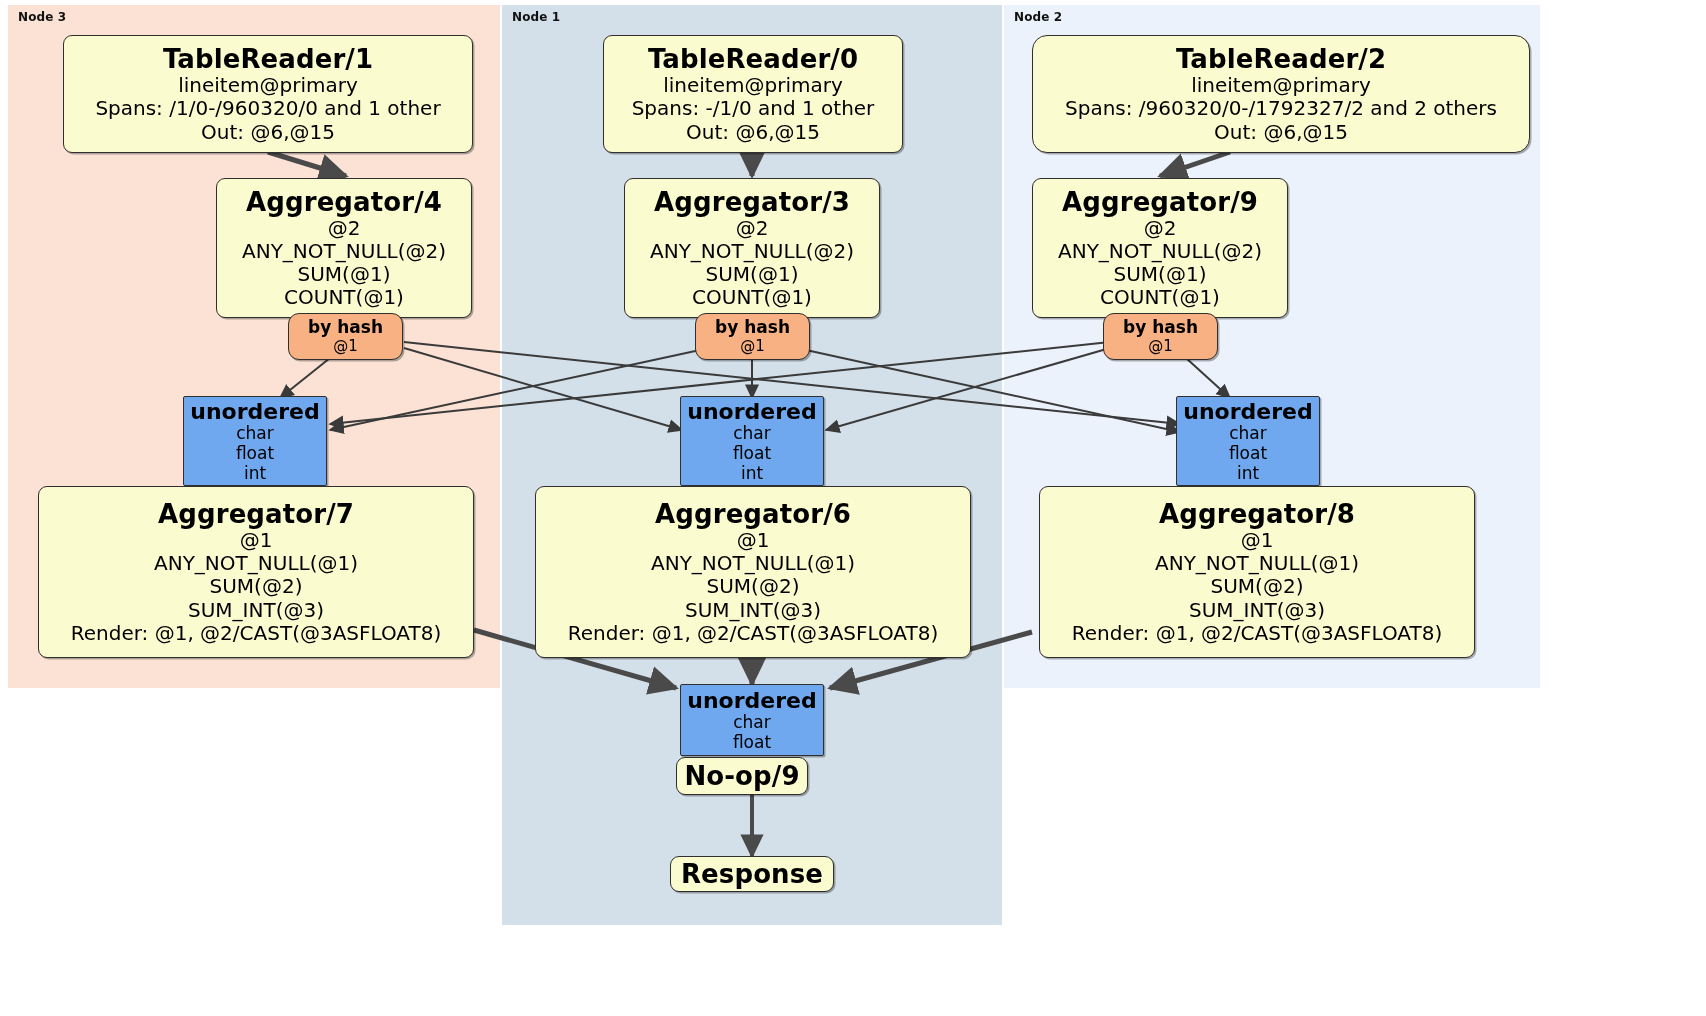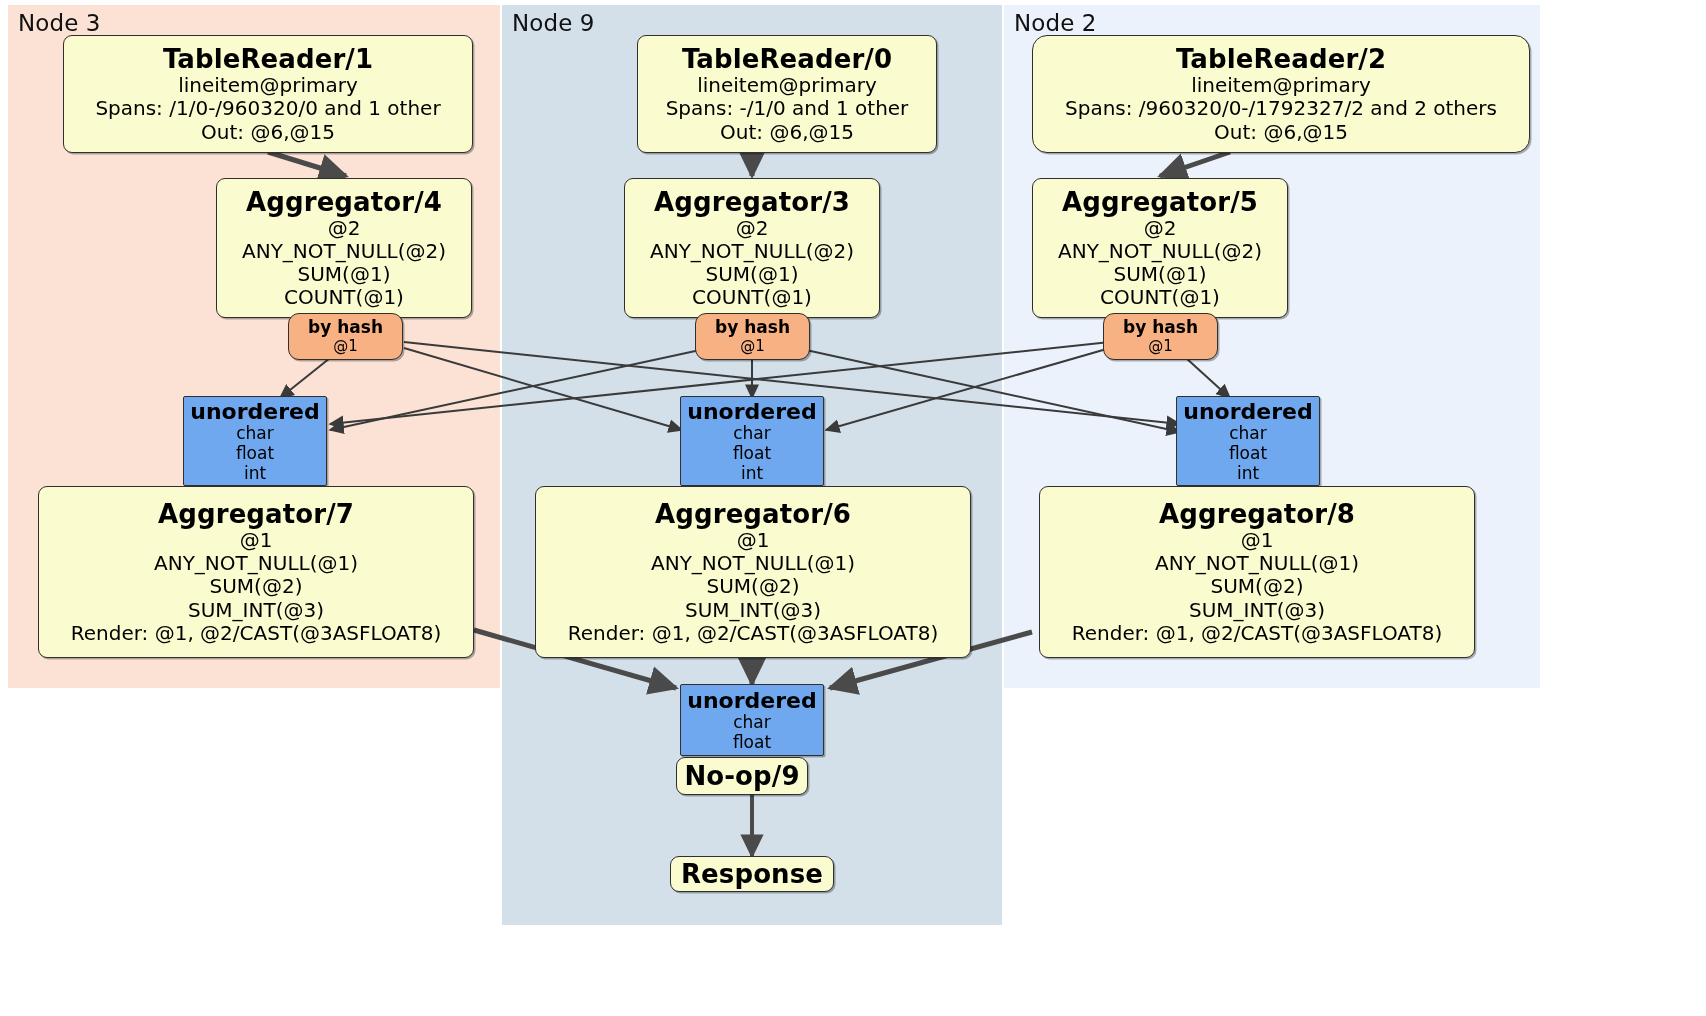--- a/index.html
+++ b/index.html
@@ -7,21 +7,21 @@
     width:1706px;height:1016px;background:#ffffff;
     font-family:"DejaVu Sans","Liberation Sans",sans-serif;
     overflow:hidden;position:relative;
   }
   #stage{position:absolute;left:0;top:0;width:1706px;height:1016px;}
 
   
   .panel{position:absolute;box-sizing:border-box;}
   .panel-label{
     position:absolute;left:10px;top:5px;
-    font-size:23px;color:#111;letter-spacing:.1px;white-space:nowrap;
+    font-size:12px;color:#111;letter-spacing:.1px;white-space:nowrap;font-weight:bold;
   }
   #panel-node3{left:8px;  top:5px;  width:492px; height:683px; background:#fbe2d5;}
   #panel-node1{left:502px;top:5px;  width:500px; height:920px; background:#d3e0ea;}
   #panel-node2{left:1004px;top:5px; width:536px; height:683px; background:#ecf2fb;}
 
   
   .box{
     position:absolute;box-sizing:border-box;
     display:flex;flex-direction:column;align-items:center;justify-content:center;
     text-align:center;line-height:1.16;
@@ -53,21 +53,21 @@
 </style>
 </head>
 <body>
 
 <div id="stage">
 
   <div class="panel" id="panel-node3">
     <div class="panel-label">Node 3</div>
   </div>
   <div class="panel" id="panel-node1">
-    <div class="panel-label">Node 9</div>
+    <div class="panel-label">Node 1</div>
   </div>
   <div class="panel" id="panel-node2">
     <div class="panel-label">Node 2</div>
   </div>
 
   <svg id="edges" viewBox="0 0 1706 1016">
     <defs>
       <marker id="ah-thick" markerWidth="7" markerHeight="7" refX="5.4" refY="3.5" orient="auto" markerUnits="strokeWidth">
         <path d="M0,0.6 L6,3.5 L0,6.4 z" fill="#4a4a4a"></path>
       </marker>
@@ -104,21 +104,21 @@
     <path class="med" d="M752,791 L752,856" marker-end="url(#ah-thick)"></path>
   </svg>
 
   <div class="box proc" id="tr1" style="left:63px;top:35px;width:410px;height:118px;align-items:center;">
     <div class="title">TableReader/1</div>
     <div class="sub">lineitem@primary</div>
     <div class="sub">Spans: /1/0-/960320/0 and 1 other</div>
     <div class="sub">Out: @6,@15</div>
   </div>
 
-  <div class="box proc" id="tr0" style="left:637px;top:35px;width:300px;height:118px;">
+  <div class="box proc" id="tr0" style="left:603px;top:35px;width:300px;height:118px;">
     <div class="title">TableReader/0</div>
     <div class="sub">lineitem@primary</div>
     <div class="sub">Spans: -/1/0 and 1 other</div>
     <div class="sub">Out: @6,@15</div>
   </div>
 
   <div class="box proc" id="tr2" style="left:1032px;top:35px;width:498px;height:118px;border-radius:15px;">
     <div class="title">TableReader/2</div>
     <div class="sub">lineitem@primary</div>
     <div class="sub">Spans: /960320/0-/1792327/2 and 2 others</div>
@@ -135,21 +135,21 @@
 
   <div class="box proc" id="agg3" style="left:624px;top:178px;width:256px;height:140px;">
     <div class="title">Aggregator/3</div>
     <div class="sub">@2</div>
     <div class="sub">ANY_NOT_NULL(@2)</div>
     <div class="sub">SUM(@1)</div>
     <div class="sub">COUNT(@1)</div>
   </div>
 
   <div class="box proc" id="agg5" style="left:1032px;top:178px;width:256px;height:140px;">
-    <div class="title">Aggregator/5</div>
+    <div class="title">Aggregator/9</div>
     <div class="sub">@2</div>
     <div class="sub">ANY_NOT_NULL(@2)</div>
     <div class="sub">SUM(@1)</div>
     <div class="sub">COUNT(@1)</div>
   </div>
 
   <div class="box router" id="hash3" style="left:288px;top:313px;width:115px;height:47px;">
     <div class="title-sm">by hash</div>
     <div class="sub-sm">@1</div>
   </div>

